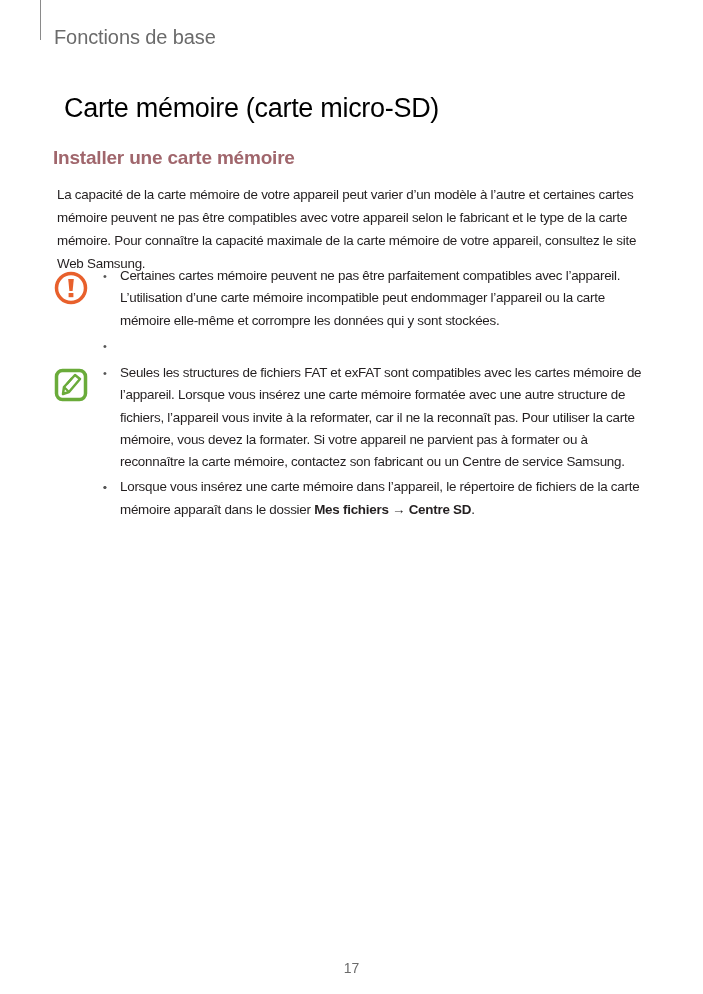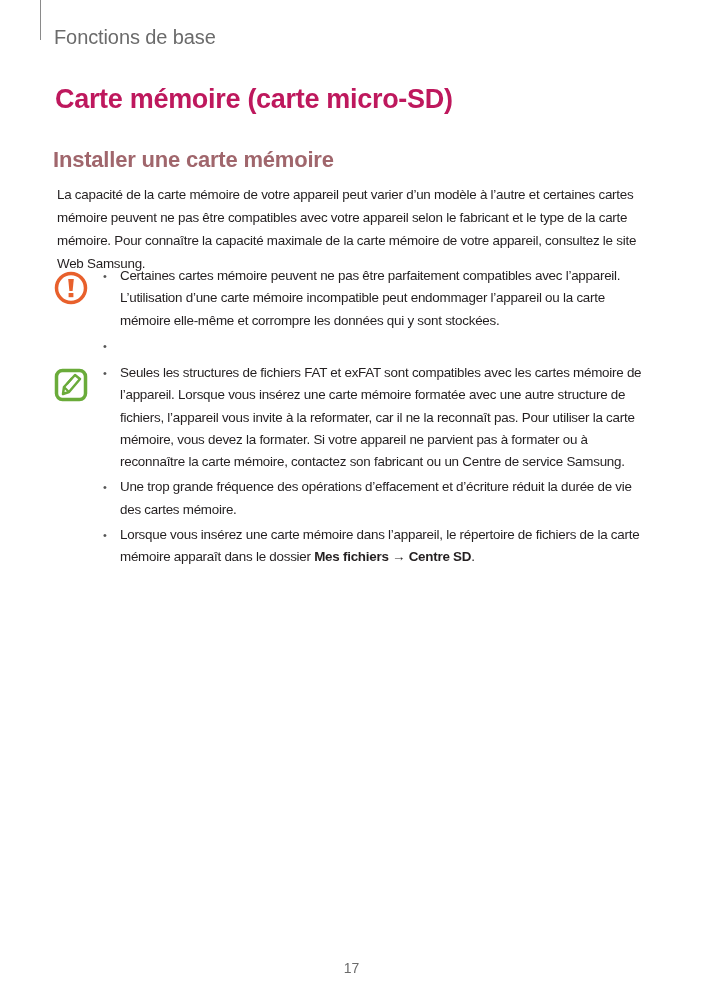--- a/index.html
+++ b/index.html
@@ -3,22 +3,22 @@
   <meta charset="utf-8">
   <style>
     html, body { margin: 0; padding: 0; background: #ffffff; }
     body {
       width: 703px; height: 994px; position: relative; overflow: hidden;
       font-family: "Liberation Sans", "DejaVu Sans", sans-serif;
       color: #231f20;
     }
     .vrule { position: absolute; left: 40px; top: 0; width: 1px; height: 40px; background: #8a8a8a; }
     .section-label { position: absolute; left: 54px; top: 26px; font-size: 20px; color: #6b6b6b; letter-spacing: -0.1px; }
-    .page-title { position: absolute; left: 53px; top: 82px; margin: 2px; font-size: 27px; font-weight: bold; color: #be185d; letter-spacing: -0.3px; }
-    .subtitle { position: absolute; left: 53px; top: 147px; margin: 0; font-size: 22px; font-weight: bold; color: #a0666c; letter-spacing: -0.2px; }
+    .page-title { position: absolute; left: 53px; top: 82px; margin: 11px; font-size: 27px; font-weight: normal; color: #000000; letter-spacing: -0.3px; }
+    .subtitle { position: absolute; left: 53px; top: 147px; margin: 0; font-size: 19px; font-weight: bold; color: #a0666c; letter-spacing: -0.2px; }
     .intro { position: absolute; left: 53px; top: 179px; width: 580px; margin: 4px; font-size: 13.4px; line-height: 23px; letter-spacing: -0.25px; }
     .notice { position: absolute; left: 53px; width: 600px; }
     .notice-icon { position: absolute; left: 0; top: 5px; width: 36px; height: 36px; }
     .notice-list { list-style: none; margin: 0; padding: 0; position: absolute; left: 50px; top: 0; width: 545px; }
     .notice-list li { position: relative; padding-left: 17px; font-size: 13.4px; line-height: 22.3px; letter-spacing: -0.25px; margin-bottom: 3px; }
     .notice-list li .bullet { position: absolute; left: 0; top: 0; color: #555; font-size: 11px; }
     .caution { top: 265px; }
     .note { top: 362px; }
     .page-number { position: absolute; left: 0; width: 703px; top: 960px; text-align: center; font-size: 14px; color: #6b6b6b; }
     b { font-weight: bold; }
@@ -47,18 +47,18 @@
 
 <div class="notice note">
   <svg class="notice-icon" viewBox="0 0 36 36">
     <rect x="3.5" y="3.5" width="29" height="29" rx="6" ry="6" fill="none" stroke="#6aab3a" stroke-width="3.5"></rect>
     <path d="M10 27 L11 20 L22 8 L27 12 L16 25 Z" fill="none" stroke="#6aab3a" stroke-width="2.5" stroke-linejoin="round"></path>
     <path d="M11 20 L16 25" stroke="#6aab3a" stroke-width="2.2"></path>
     <path d="M14 17 L19 11" stroke="#6aab3a" stroke-width="2"></path>
   </svg>
   <ul class="notice-list">
     <li><span class="bullet">•</span><span>Seules les structures de fichiers FAT et exFAT sont compatibles avec les cartes mémoire de l’appareil. Lorsque vous insérez une carte mémoire formatée avec une autre structure de fichiers, l’appareil vous invite à la reformater, car il ne la reconnaît pas. Pour utiliser la carte mémoire, vous devez la formater. Si votre appareil ne parvient pas à formater ou à reconnaître la carte mémoire, contactez son fabricant ou un Centre de service Samsung.</span></li>
-    <li><span class="bullet">•</span><span>Une trop grande fréquence des opérations d’effacement et d’écriture réduit la durée de vie des cartes mémoire.</span></li>
+    <li><span class="bullet">•</span></li>
     <li><span class="bullet">•</span><span>Lorsque vous insérez une carte mémoire dans l’appareil, le répertoire de fichiers de la carte mémoire apparaît dans le dossier </span><b>Mes fichiers</b><span> → </span><b>Centre SD</b><span>.</span></li>
   </ul>
 </div>
 
 <div class="page-number">17</div>
 
 </body></html>

